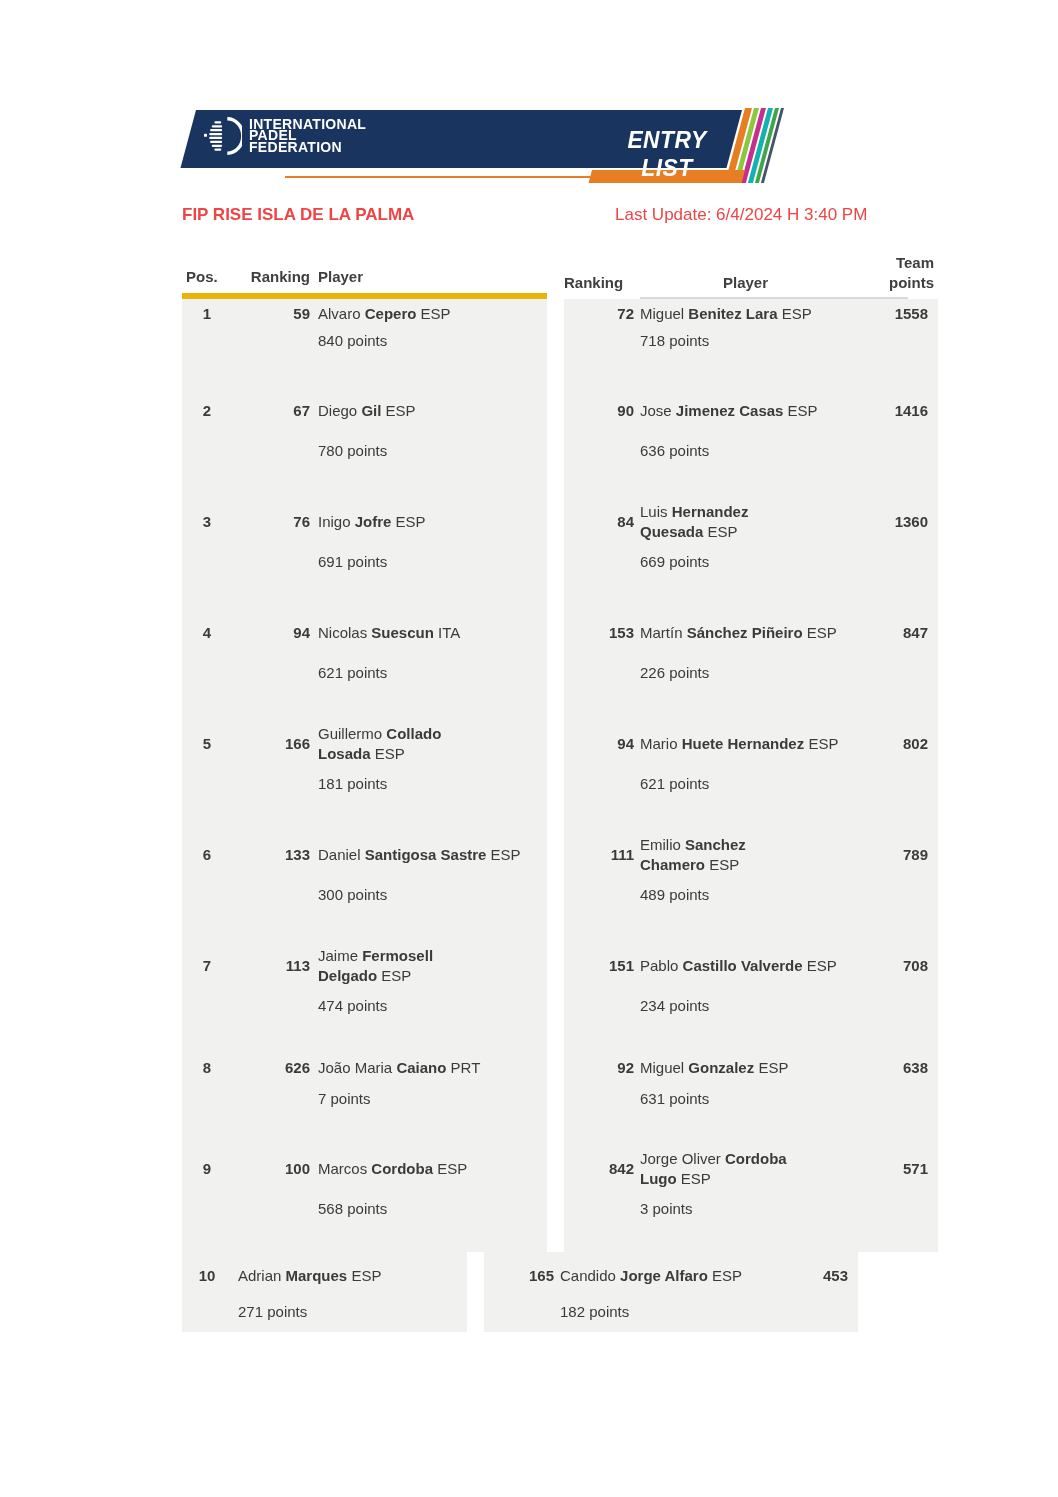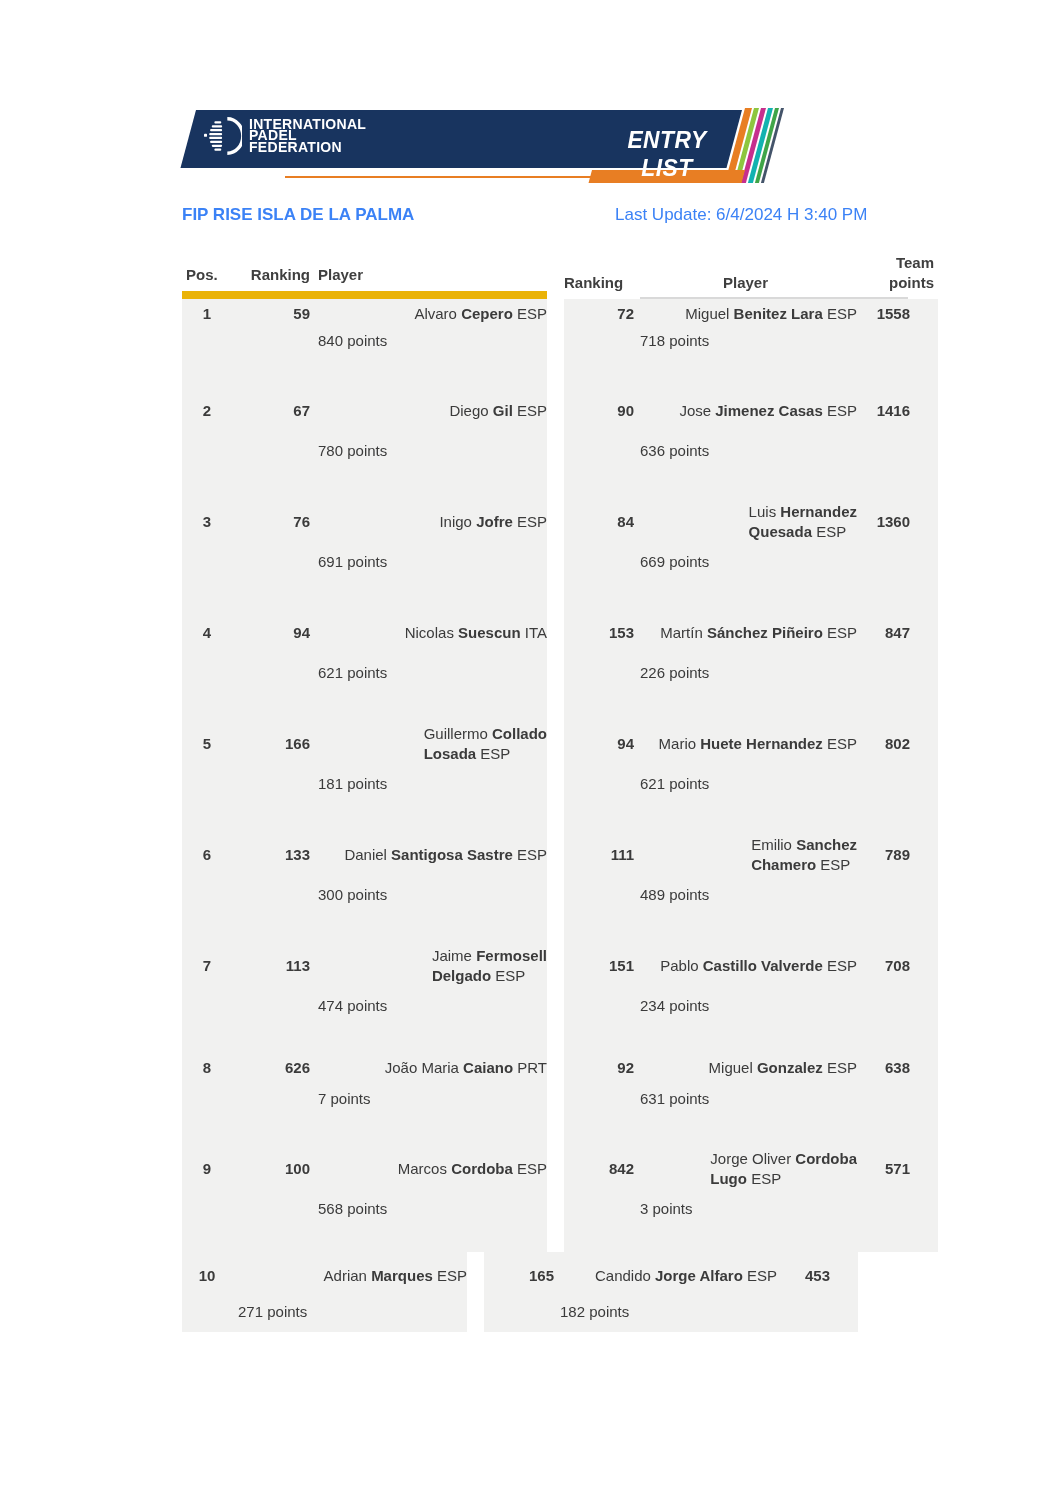--- a/index.html
+++ b/index.html
@@ -32,30 +32,30 @@
   .s3 { left: 586px; width: 5px; }
   .s4 { left: 593px; width: 4px; }
   .s5 { left: 599px; width: 3px; }
   .orange-line { position: absolute; left: 103px; top: 73px; width: 307px; height: 2px; background: #e87e23; }
   .orange-bar {
     position: absolute; left: 410px; top: 67px; width: 153px; height: 13px;
     background: #e87e23; transform: skewX(-15deg); transform-origin: top left;
   }
 
   
-  .title-row { position: relative; margin-top: 20px; height: 24px; color: #3b82f6; }
+  .title-row { position: relative; margin-top: 20px; height: 24px; color: #ef4444; }
   .doc-title { position: absolute; left: 0; top: 0; font-weight: bold; font-size: 17px; }
   .last-update { position: absolute; left: 433px; top: 0; font-size: 17px; }
 
   
   .entry-table { margin-top: 24px; width: 756px; font-size: 15px; line-height: 20px; }
 
   .thead { display: flex; height: 46px; font-weight: bold; color: #3f3f3f; }
   .hsec { display: flex; position: relative; }
-  .hsec-left { width: 365px; border-bottom: 8px solid #eab308; }
+  .hsec-left { width: 365px; border-bottom: 6px solid #eab308; }
   .hsec-gap { width: 17px; }
   .hsec-right { width: 374px; }
   .hsec-right::after {
     content: ""; position: absolute; left: 76px; right: 30px; bottom: 0; height: 2px; background: #d9d9d9;
   }
   .hcell { display: flex; align-items: flex-end; padding-bottom: 6px; }
   .h-pos { width: 50px; padding-left: 4px; }
   .h-r1 { width: 80px; justify-content: flex-end; padding-right: 2px; }
   .h-p1 { width: 235px; padding-left: 6px; }
   .h-r2 { width: 70px; }
@@ -66,22 +66,22 @@
   .trow.compact { height: 84px; }
   .trow.mid { height: 92px; }
   .trow.short { height: 80px; }
   .cell { background: #f1f1f0; }
   .c-pos { width: 50px; }
   .c-r1 { width: 80px; }
   .c-p1 { width: 235px; padding-left: 6px; }
   .c-gap { width: 17px; background: #ffffff; }
   .c-r2 { width: 70px; padding-left: 13px; }
   .c-p2 { width: 223px; padding-left: 6px; }
-  .c-tp { width: 81px; padding-right: 28px; }
-  .na { height: 56px; display: flex; align-items: center; justify-content: flex-end; }
+  .c-tp { width: 81px; padding-right: 10px; }
+  .na { height: 56px; display: flex; align-items: center; }
   .trow.compact .na { height: 30px; }
   .trow.mid .na { height: 38px; }
   .trow.short .na { height: 48px; }
   .num { font-weight: bold; }
   .c-pos .na { justify-content: center; }
   .c-r1 .na { justify-content: flex-end; padding-right: 2px; }
   .c-r2 .na { justify-content: flex-end; }
   .c-tp .na { justify-content: flex-end; }
   .pname b { font-weight: bold; }
   .pts { margin-top: 2px; }

